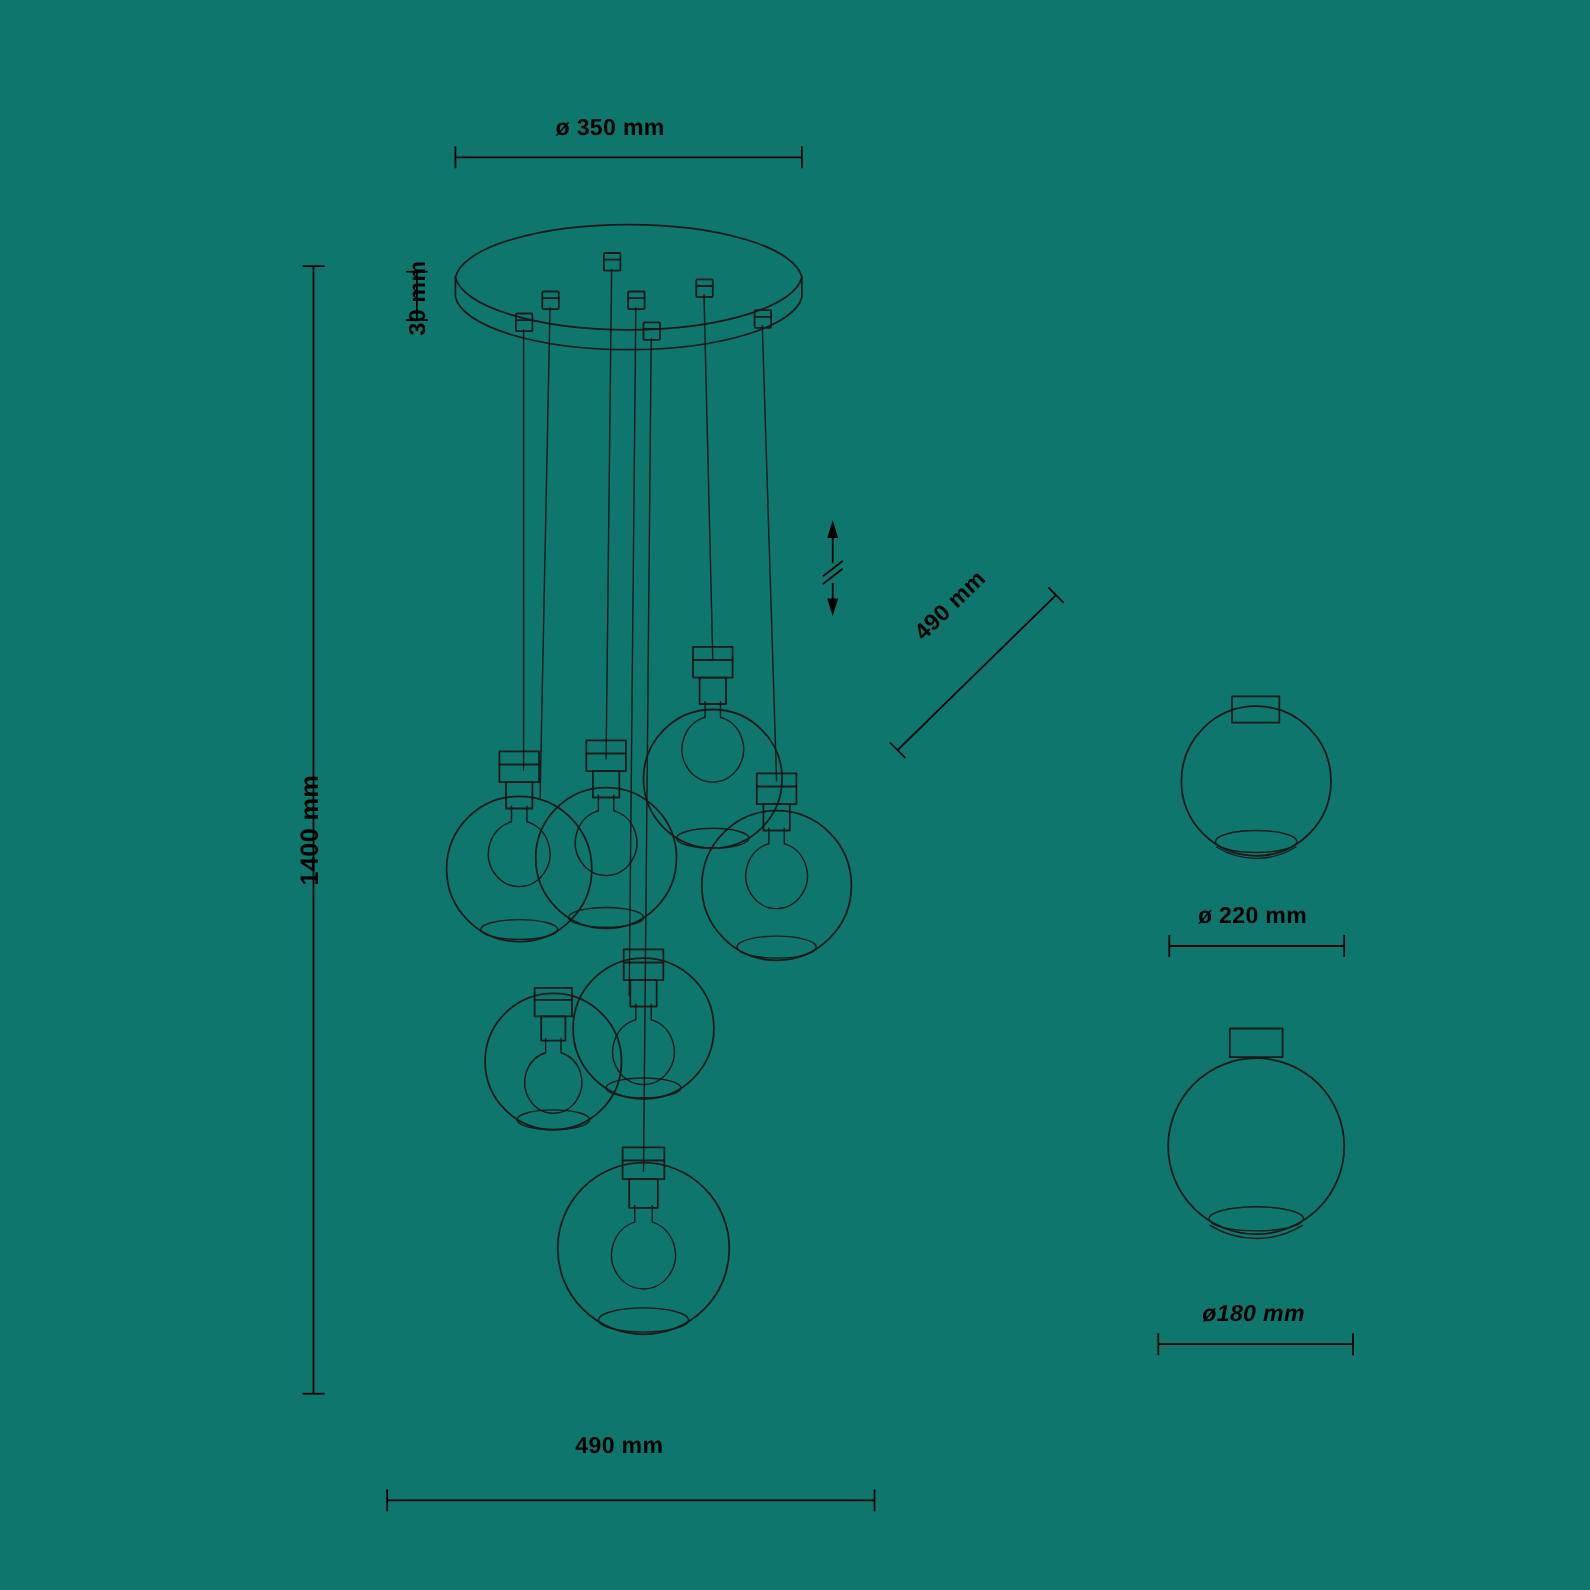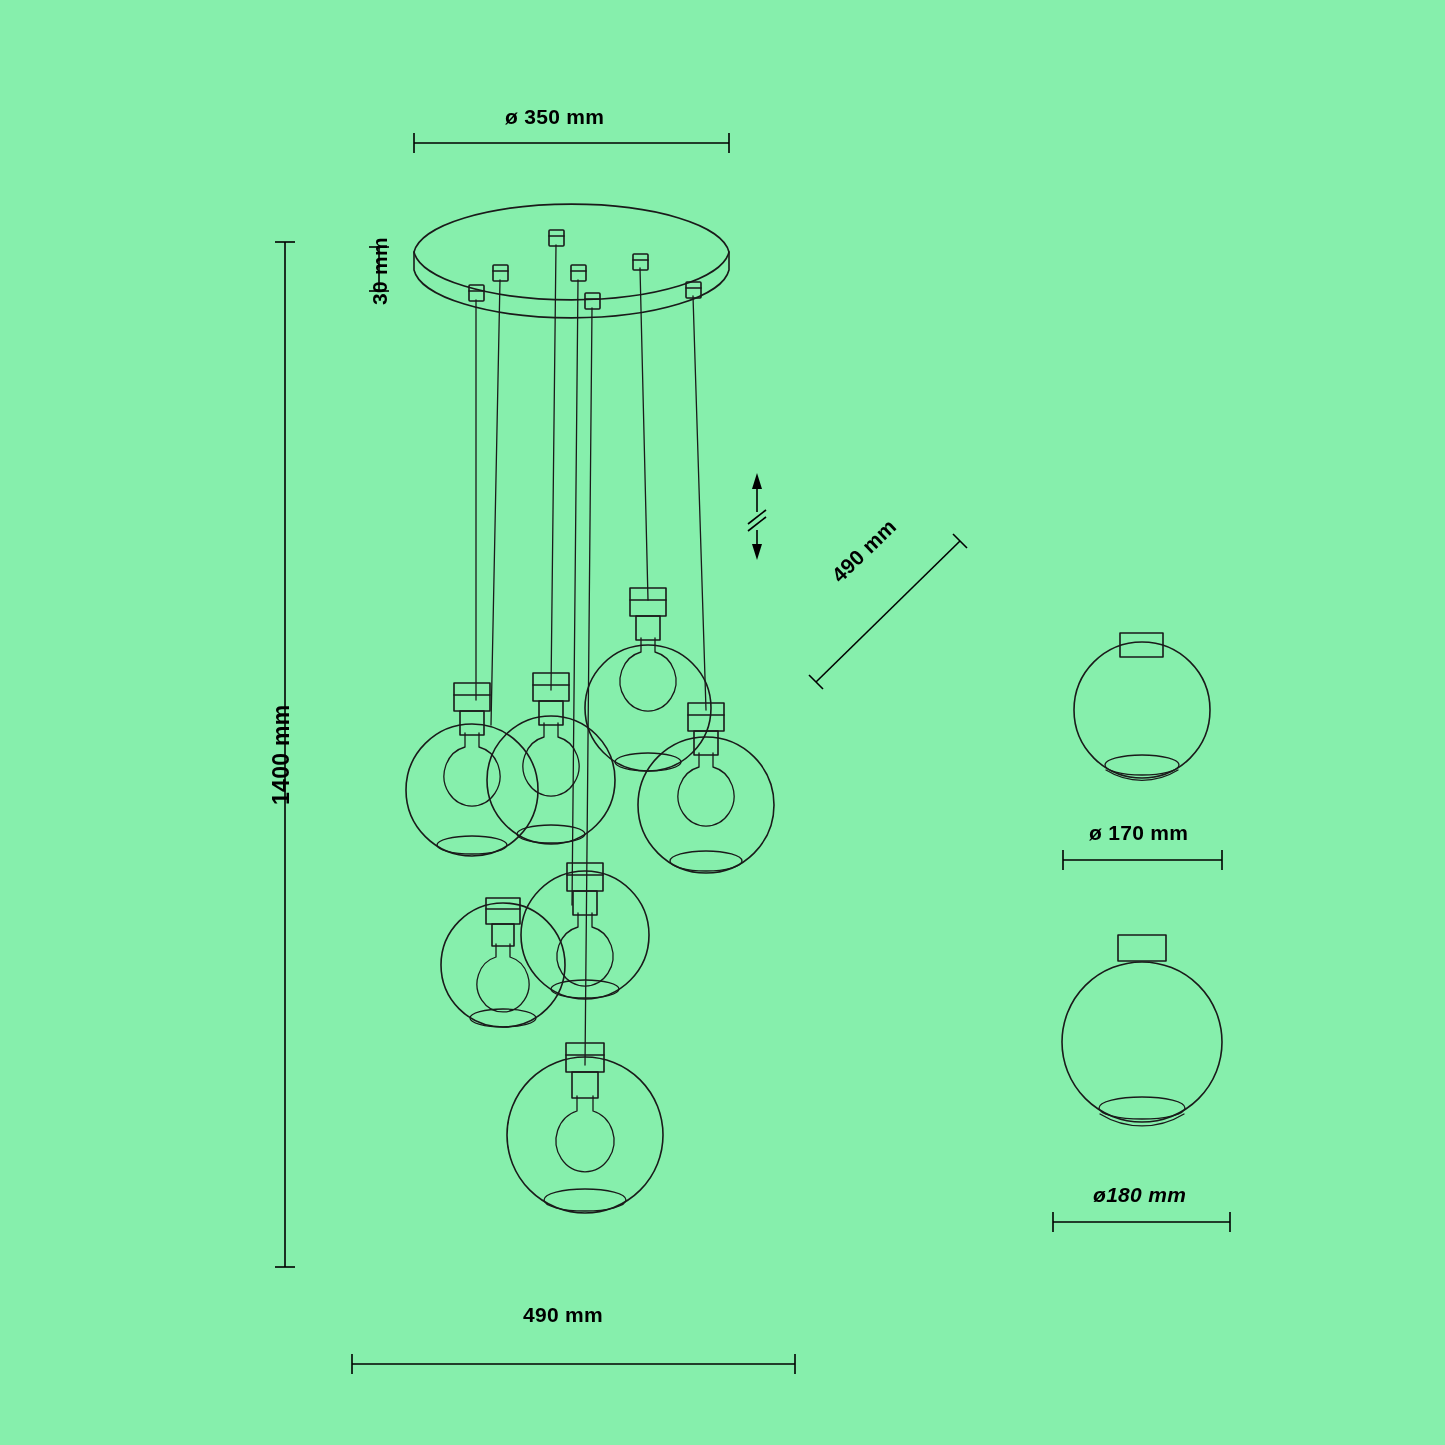--- a/index.html
+++ b/index.html
@@ -4,21 +4,21 @@
 <style>
   html, body {
     margin: 0;
     padding: 0;
     background: #ffffff;
   }
   #page {
     position: relative;
     width: 1445px;
     height: 1445px;
-    background: #86efac;
+    background: #0f766e;
     font-family: "Liberation Sans", sans-serif;
     overflow: hidden;
   }
   .dim-label {
     position: absolute;
     font-family: "Liberation Sans", sans-serif;
     font-weight: bold;
     font-size: 21px;
     color: #000000;
     white-space: nowrap;
@@ -67,21 +67,21 @@
   <div class="dim-label" style="left:505px; top:105px;">ø 350 mm</div>
 
   <div class="dim-label rot90" style="left:368px; top:305px;">30 mm</div>
 
   <div class="dim-label rot90" style="left:268px; top:805px; font-size:23px;">1400 mm</div>
 
   <div class="dim-label" style="left:827px; top:570px; transform: rotate(-44deg); transform-origin: left top;">490 mm</div>
 
   <div class="dim-label" style="left:523px; top:1303px;">490 mm</div>
 
-  <div class="dim-label" style="left:1089px; top:821px;">ø 170 mm</div>
+  <div class="dim-label" style="left:1089px; top:821px;">ø 220 mm</div>
 
   <div class="dim-label" style="left:1093px; top:1183px;font-style:italic;">ø180 mm</div>
 
   <svg width="1445" height="1445" viewBox="0 0 1445 1445">
 
     <g>
       <line class="dim" x1="414" y1="143" x2="729" y2="143"></line>
       <line class="dim" x1="414" y1="133" x2="414" y2="153"></line>
       <line class="dim" x1="729" y1="133" x2="729" y2="153"></line>
     </g>

